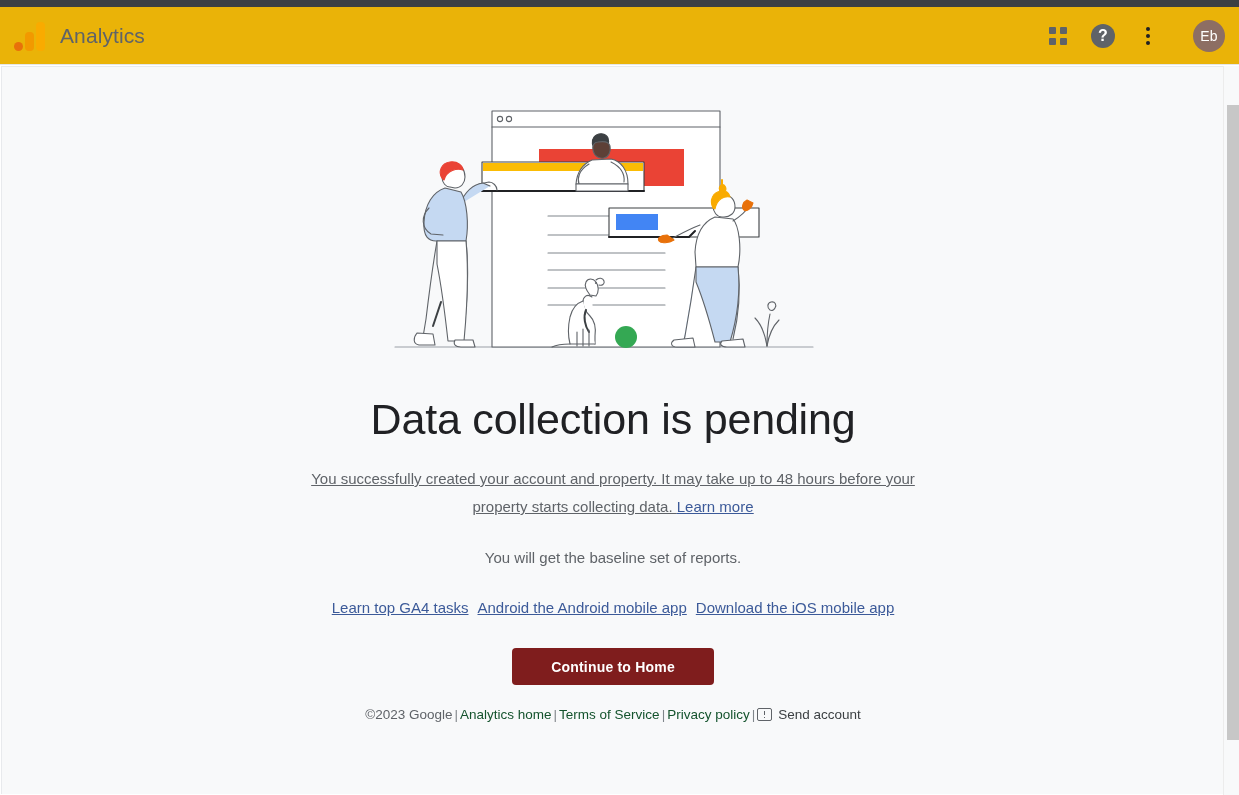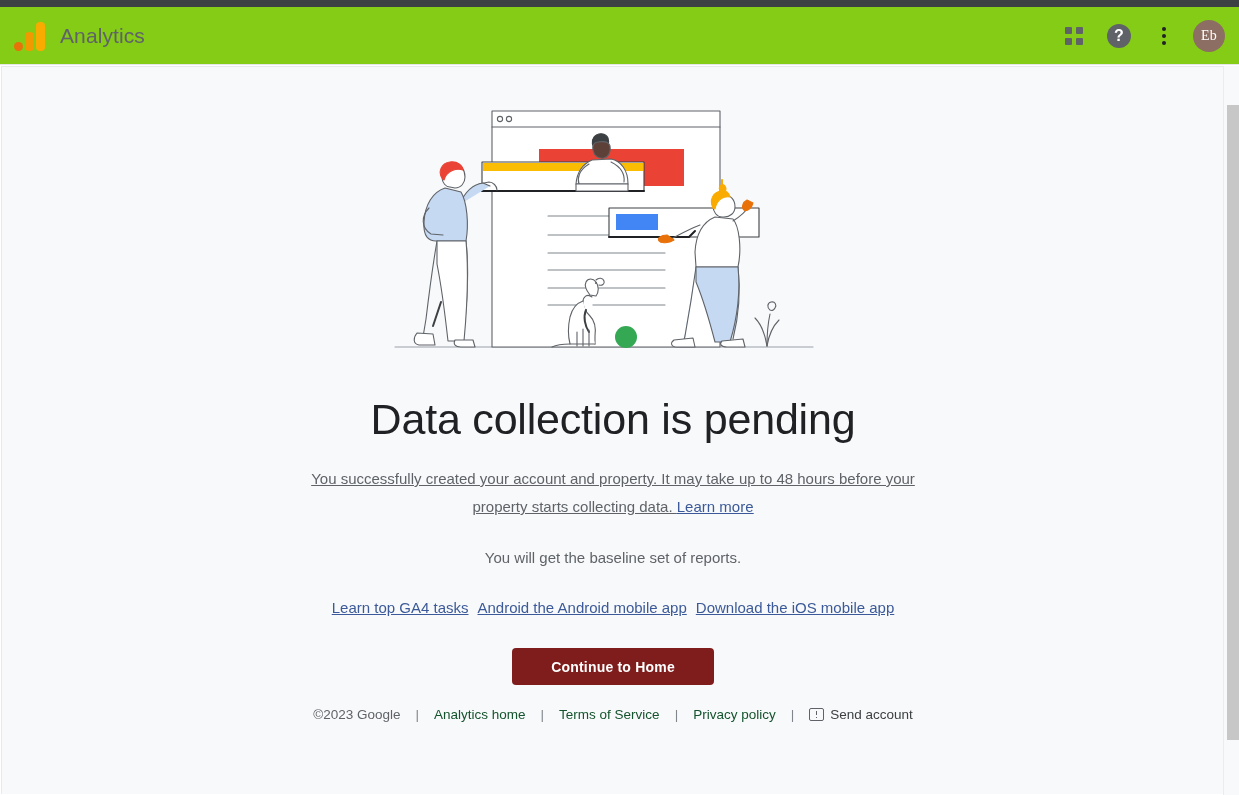--- a/index.html
+++ b/index.html
@@ -17,21 +17,21 @@
     top: 0; left: 0;
     width: 1239px; height: 7px;
     background: #3c4043;
   }
 
   
   .app-header {
     position: absolute;
     top: 7px; left: 0;
     width: 1239px; height: 58px;
-    background: #84cc16;
+    background: #eab308;
     border-bottom: 1px solid #e4e6e8;
     display: flex;
     align-items: center;
     padding: 0 14px 0 14px;
   }
   .brand {
     display: flex;
     align-items: center;
     gap: 14px;
   }
@@ -130,23 +130,22 @@
   .avatar {
     width: 32px; height: 32px;
     border-radius: 50%;
     background: #8d6e63;
     color: #ffffff;
     font-size: 14px;
     display: flex;
     align-items: center;
     justify-content: center;
     cursor: pointer;
-    margin-left: 4px;
+    margin-left: 20px;
     letter-spacing: .2px;
-    font-family: Liberation Serif, serif;
   }
 
   
   .content-area {
     position: absolute;
     top: 66px; left: 1px;
     width: 1237px; height: 728px;
     background: #f8f9fa;
     border: 1px solid #e8eaed;
     border-bottom: none;
@@ -222,21 +221,21 @@
     cursor: pointer;
     letter-spacing: .2px;
   }
 
   
   .footer {
     margin-top: 22px;
     display: flex;
     align-items: center;
     justify-content: center;
-    gap: 15px;
+    gap: 2px;
     font-size: 13.5px;
     color: #5f6368;
   }
   .footer a {
     color: #14532d;
     text-decoration: none;
     cursor: pointer;
   }
   .footer .sep { color: #80868b; }
   .feedback-item {

